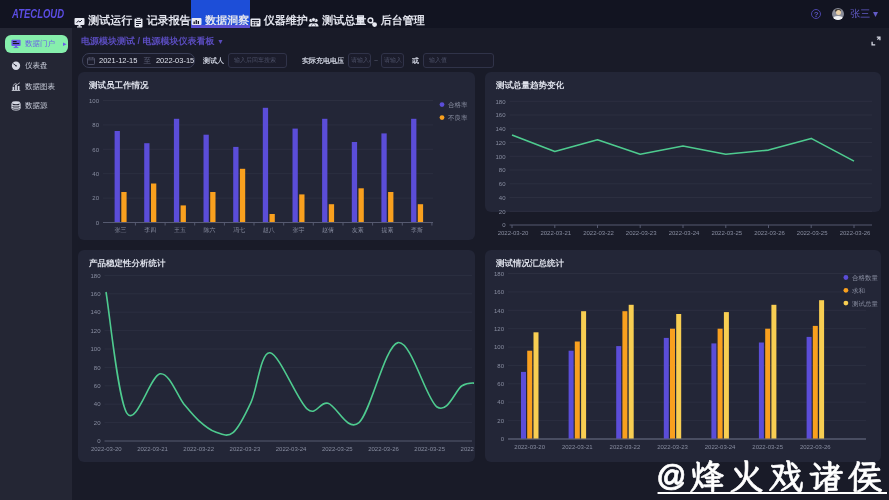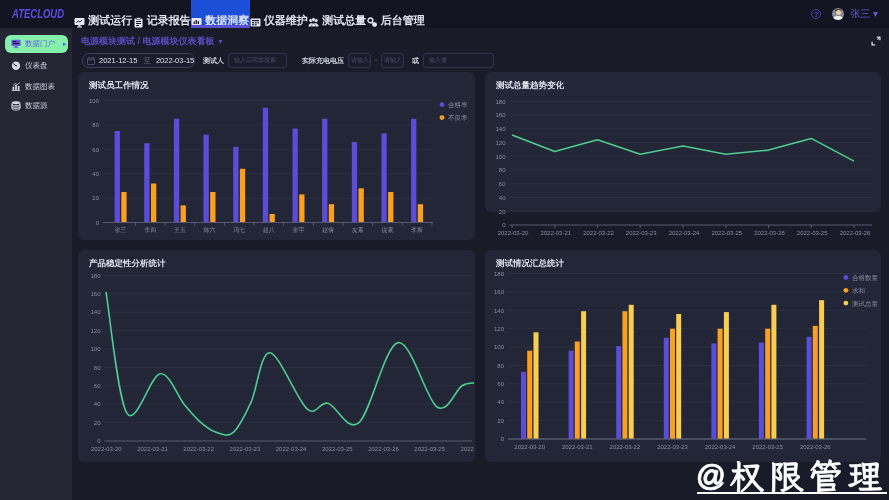--- a/index.html
+++ b/index.html
@@ -391,13 +391,13 @@
         <line x1="22.0" y1="189.0" x2="380.0" y2="189.0" stroke="#565a70" stroke-width="1"></line>
         <circle cx="359.9" cy="27.5" r="2.4" fill="#5b4dd8"></circle>
         <text x="366" y="29.9" fill="#888da0" font-size="6.5">合格数量</text>
         <circle cx="359.9" cy="40.3" r="2.4" fill="#f9a01e"></circle>
         <text x="366" y="42.7" fill="#888da0" font-size="6.5">求和</text>
         <circle cx="359.9" cy="53.1" r="2.4" fill="#f8ce52"></circle>
         <text x="366" y="55.5" fill="#888da0" font-size="6.5">测试总量</text>
       </svg>
   </div>
 </div>
-<div class="wm">@权限管理</div>
+<div class="wm">@烽火戏诸侯</div>
 
 </body></html>

